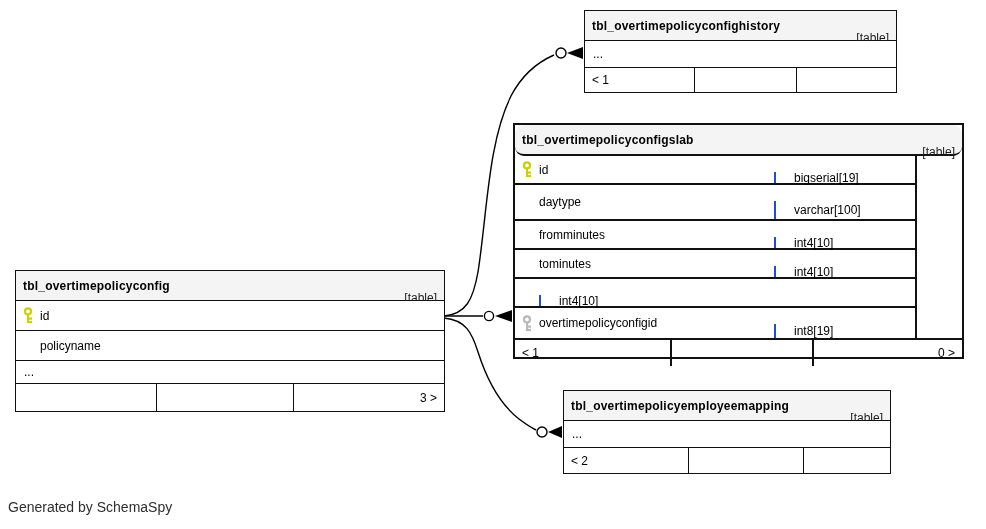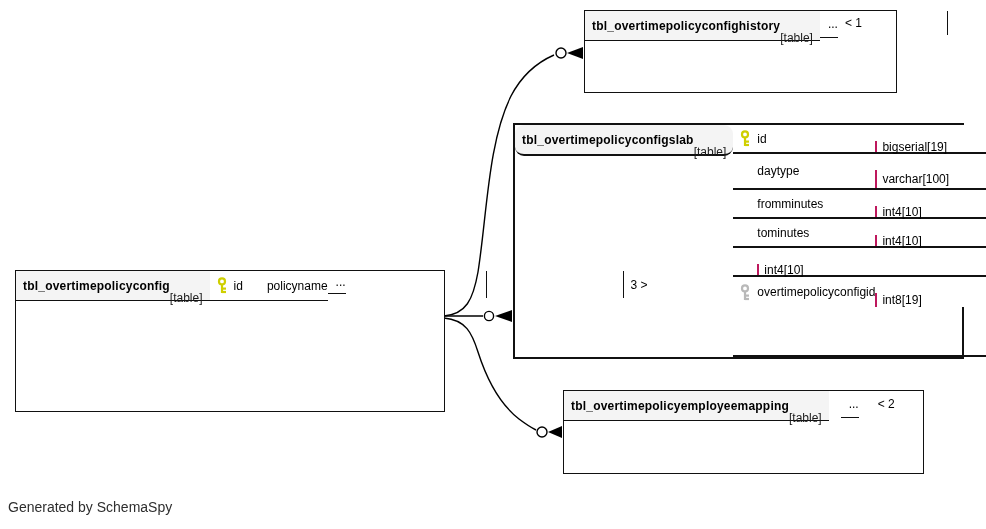--- a/index.html
+++ b/index.html
@@ -12,21 +12,21 @@
     color: #000;
     overflow: hidden;
   }
   .tbl {
     position: absolute;
     background: #fff;
     border: 1px solid #111;
     box-sizing: border-box;
     font-size: 12px;
     display: flex;
-    flex-direction: row;
+    flex-direction: column;
   }
   .tbl.heavy { border-width: 2px; }
   .tbl-header {
     display: flex;
     justify-content: space-between;
     align-items: center;
     background: #f4f4f4;
     border-bottom: 1px solid #111;
     padding: 0 7px;
     box-sizing: border-box;
@@ -74,25 +74,25 @@
     flex-direction: row;
     border-bottom: 2px solid #111;
     box-sizing: border-box;
     flex: 1 1 auto;
   }
   .slab-rows { flex: 1 1 auto; display: flex; flex-direction: column; }
   .slab-rows .row { border-bottom: 2px solid #111; }
   .slab-rows .row:last-child { border-bottom: none; }
   .coltype {
     flex: 0 0 141px;
-    border-left: 2px solid #be185d;
+    border-left: 2px solid #1d4ed8;
     align-self: stretch;
     display: flex;
     align-items: center;
-    padding-left: 5px;
+    padding-left: 18px;
     box-sizing: border-box;
     white-space: nowrap;
     margin-top: 16px;
   }
   .slab-tail { flex: 0 0 47px; border-left: 2px solid #111; box-sizing: border-box; }
   .key-icon { display: block; }
   .key-icon.pk { color: #cfcf00; }
   .key-icon.fk { color: #b9b9b9; }
   .connectors { position: absolute; left: 0; top: 0; pointer-events: none; }
   .credit {
@@ -227,21 +227,21 @@
     <div class="row dots-row" style="height:23px;">
       <span class="colname">...</span>
     </div>
     <div class="tbl-footer" style="height:27px;">
       <div class="fcell" style="width:140px;"></div>
       <div class="fcell mid" style="width:137px;"></div>
       <div class="fcell last">3 &gt;</div>
     </div>
   </div>
 
-  <div class="tbl" style="left:563px; top:390px; width:361px; height:84px;gap:12px;">
+  <div class="tbl" style="left:563px; top:390px; width:328px; height:84px;">
     <div class="tbl-header" style="height:30px;">
       <span class="tbl-name">tbl_overtimepolicyemployeemapping</span>
       <span class="tbl-badge">[table]</span>
     </div>
     <div class="row dots-row" style="height:27px;">
       <span class="colname">...</span>
     </div>
     <div class="tbl-footer" style="height:25px;">
       <div class="fcell" style="width:124px;">&lt; 2</div>
       <div class="fcell mid" style="width:115px;"></div>

